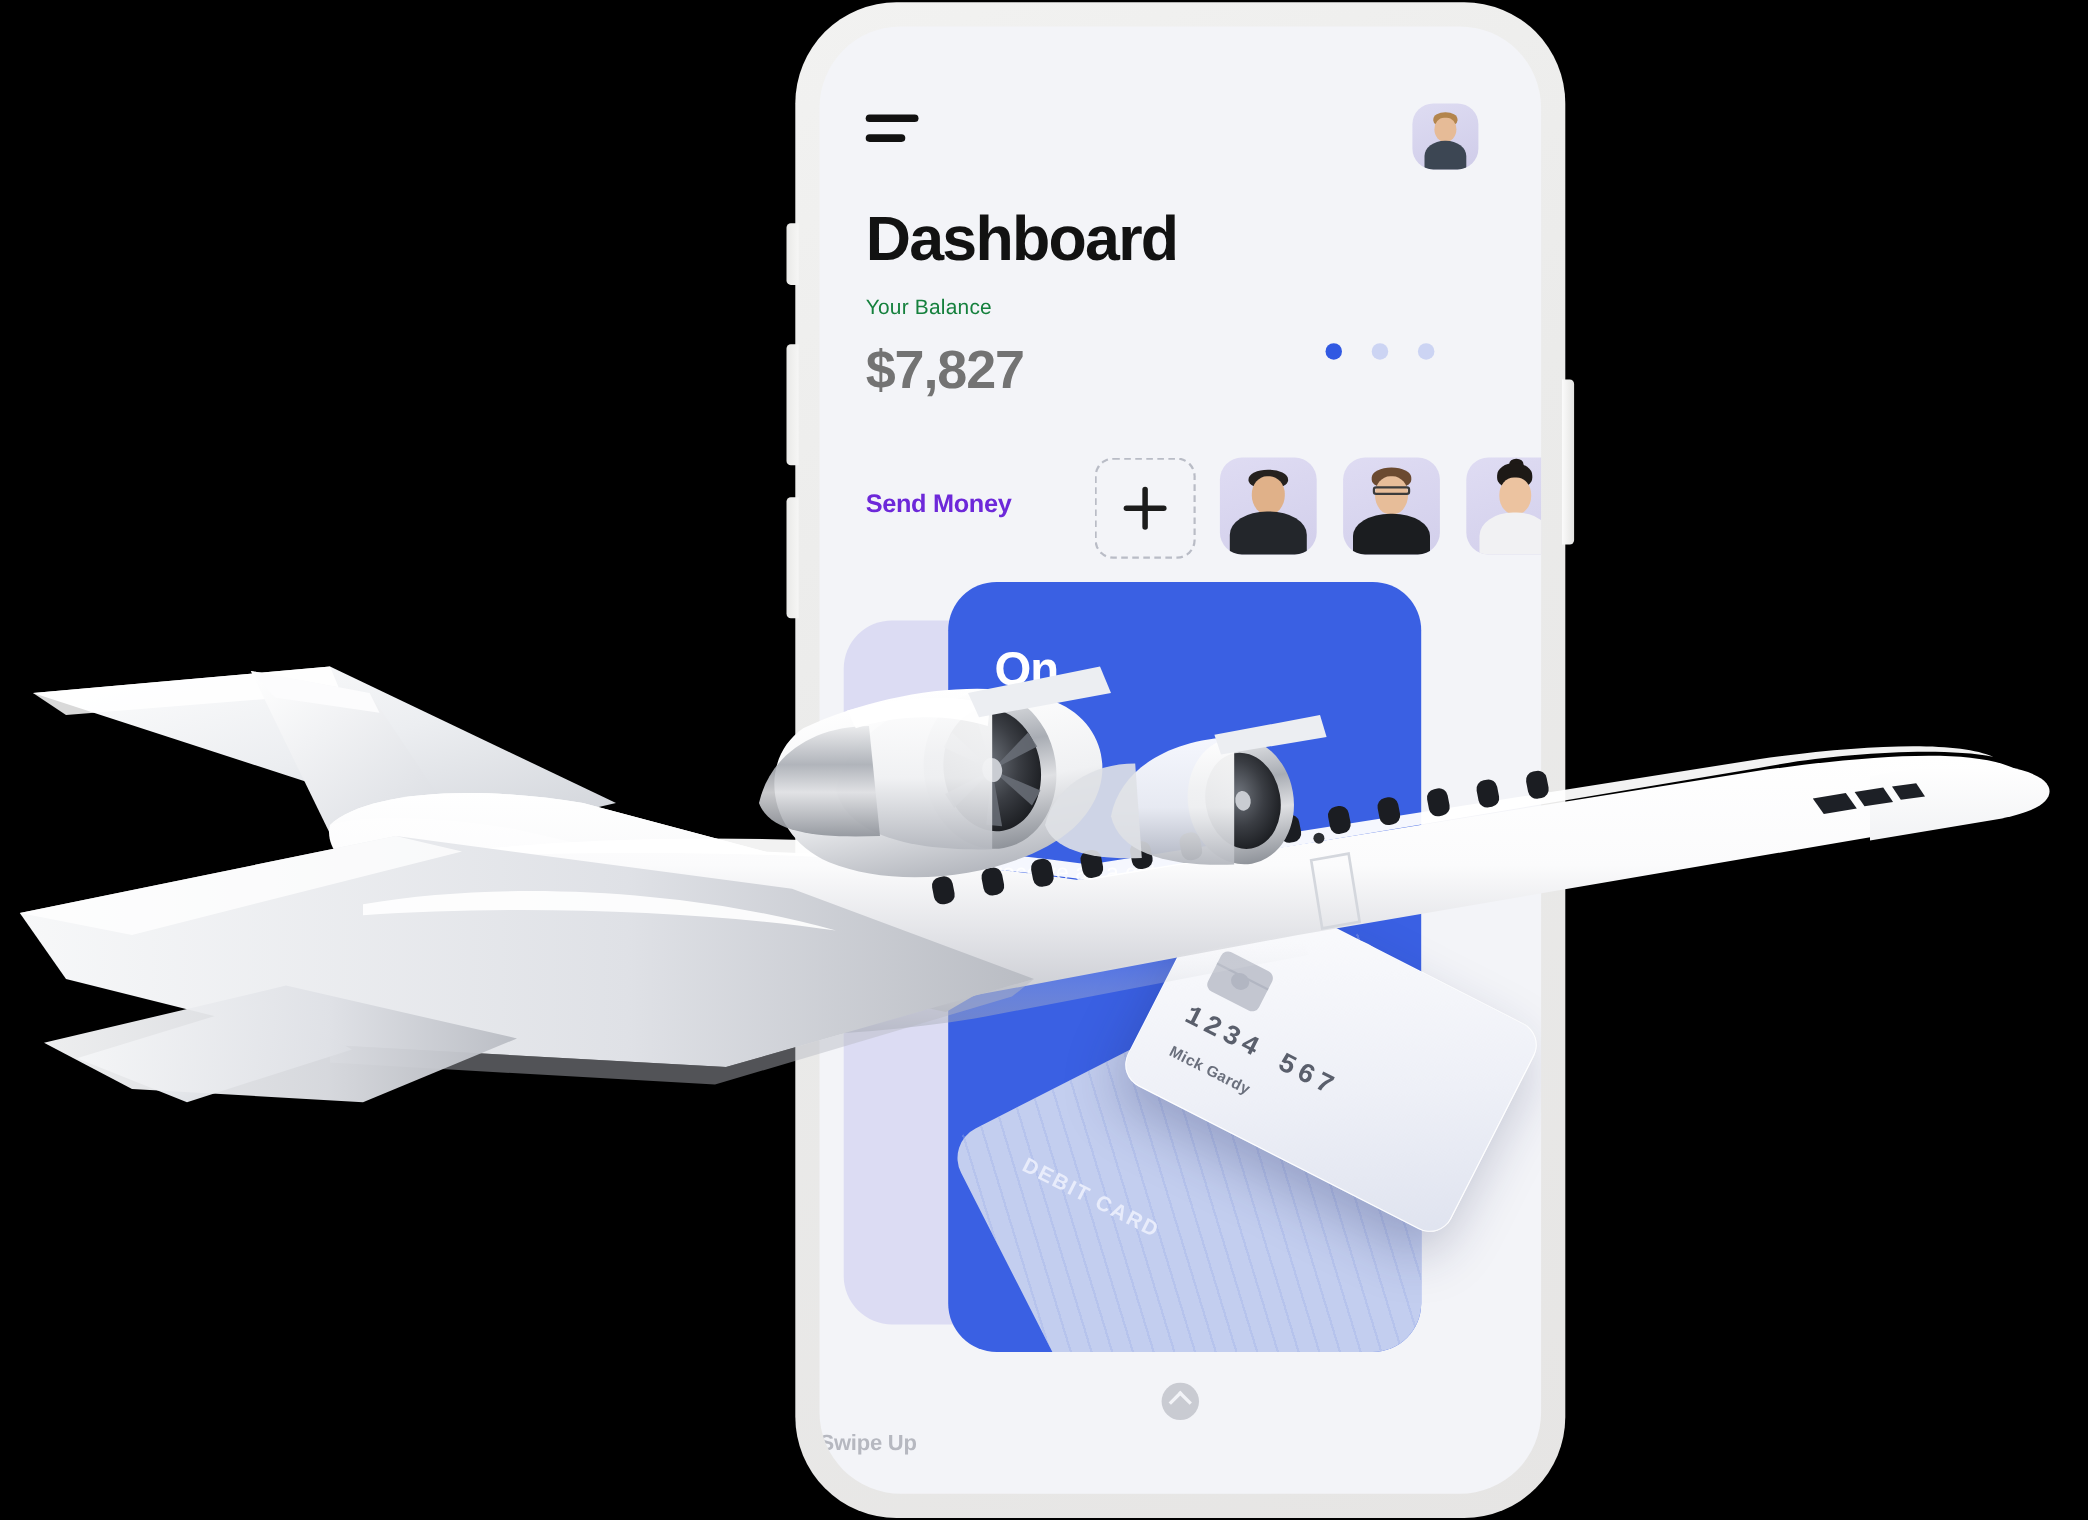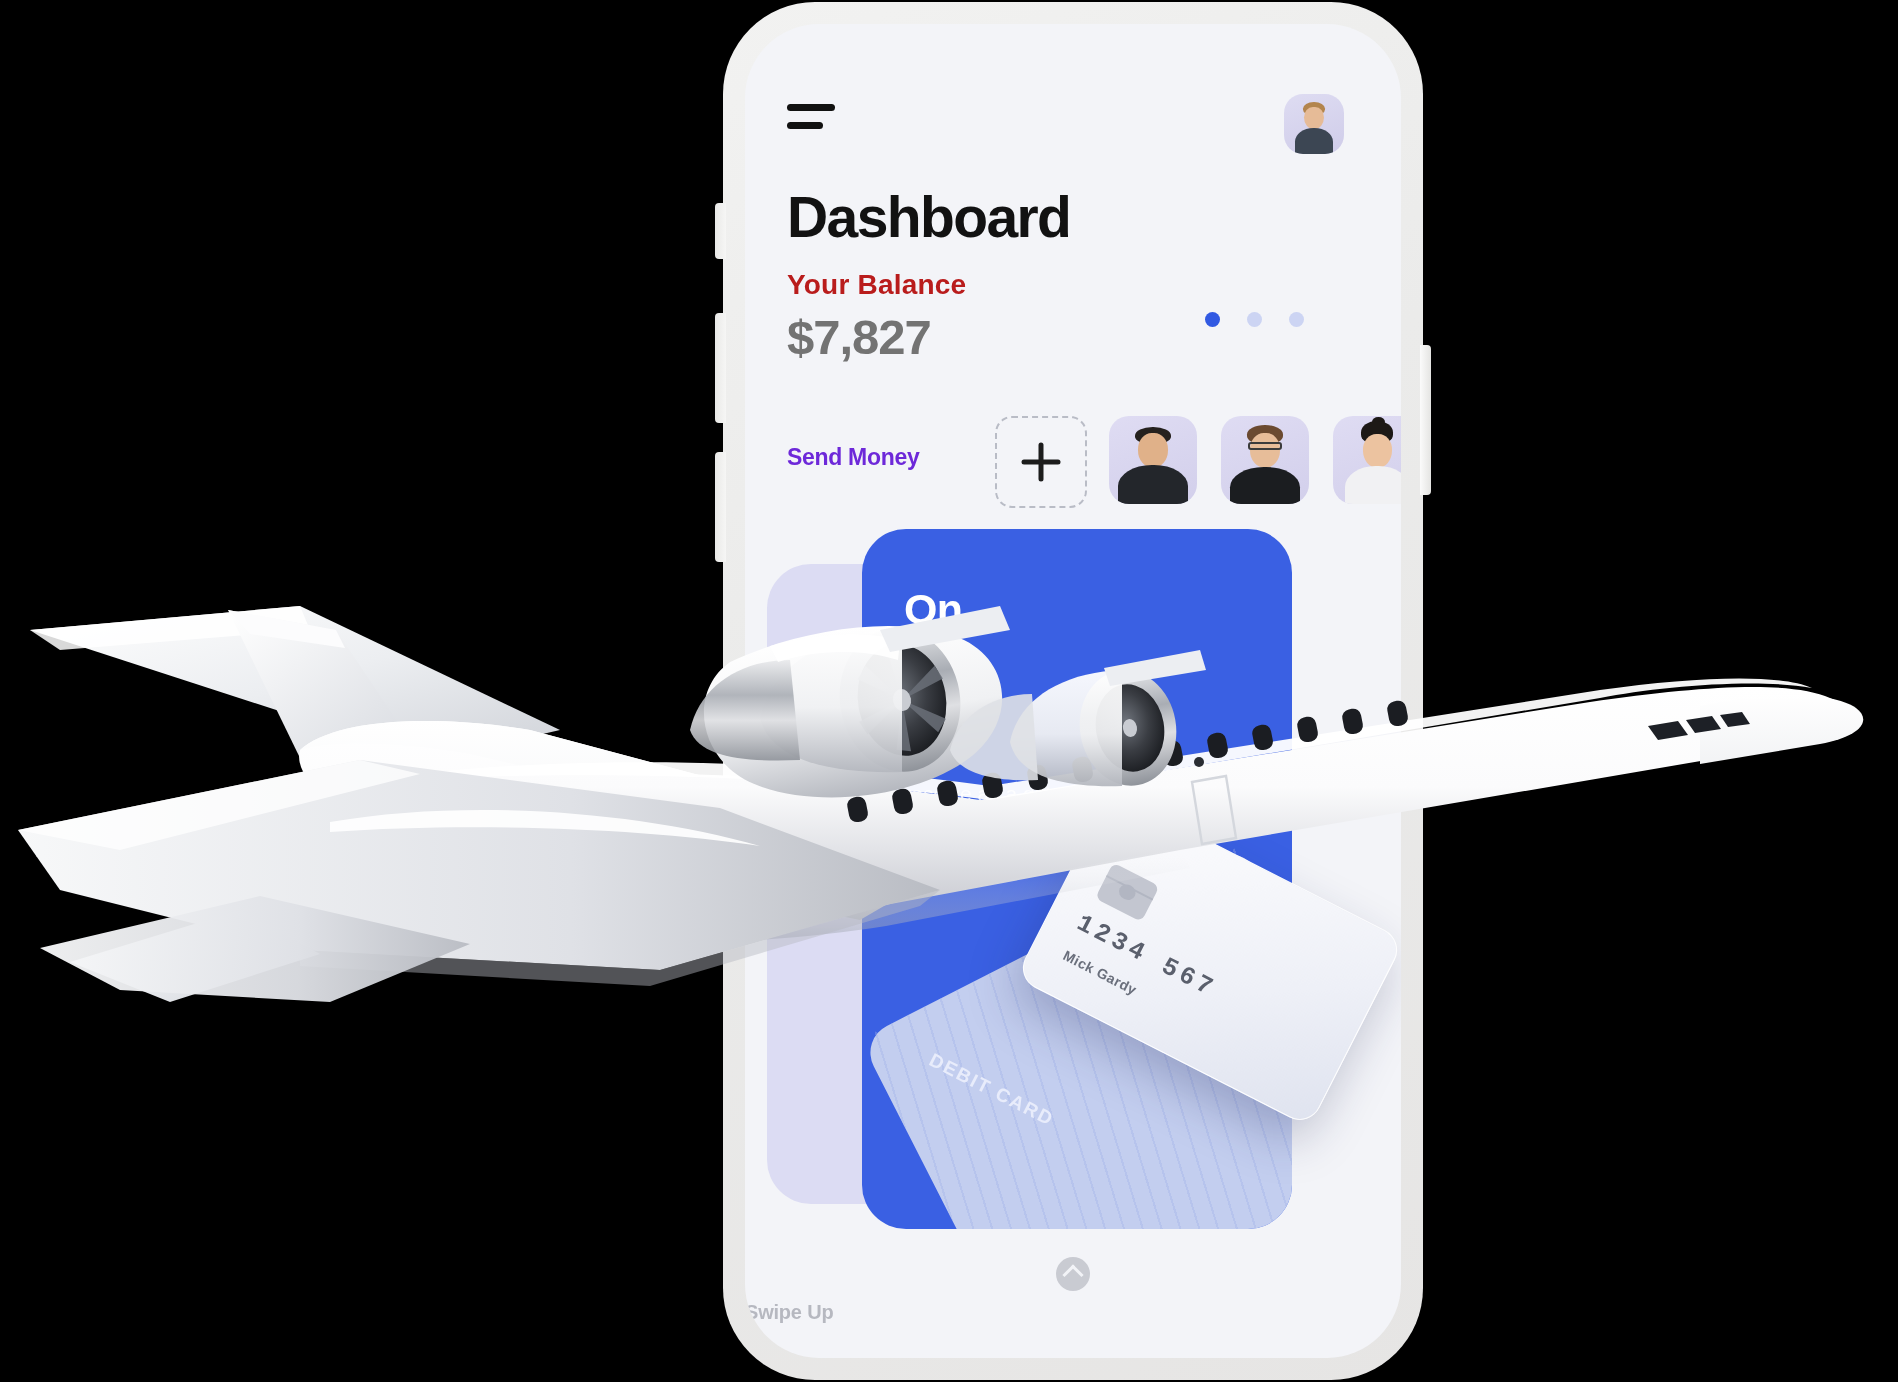--- a/index.html
+++ b/index.html
@@ -49,22 +49,22 @@
   .a0 .f-hair{ left:32%; top:13%; width:36%; height:22%; background:#b3854d; }
   .a0 .f-head{ left:34%; top:21%; width:32%; height:38%; background:#e6bb97; }
   .a0 .f-body{ left:18%; top:57%; width:64%; height:48%; background:#3c4653; }
 
   
   .h-title{
     position:absolute; left:42px; top:160px; font-size:57px; font-weight:700;
     letter-spacing:-1.6px; color:#121212;
   }
   .h-sub{
-    position:absolute; left:42px; top:245px; font-size:28px; font-weight:700;
-    color:#b91c1c; letter-spacing:.2px;
+    position:absolute; left:42px; top:245px; font-size:19px; font-weight:400;
+    color:#15803d; letter-spacing:.2px;
   }
   .h-balance{
     position:absolute; left:42px; top:285px; font-size:49px; font-weight:700;
     color:#737373; letter-spacing:-1px;
   }
   .dots{ position:absolute; left:460px; top:288px; display:flex; gap:27px; align-items:center; }
   .dot{ width:15px; height:15px; border-radius:50%; background:#ccd4f3; cursor:pointer; }
   .dot.active{ background:#3159e2; }
 
   

